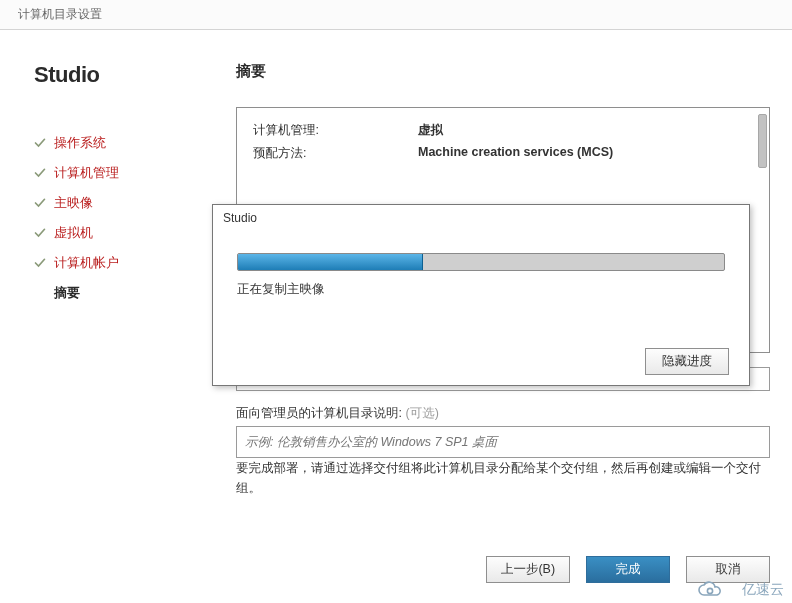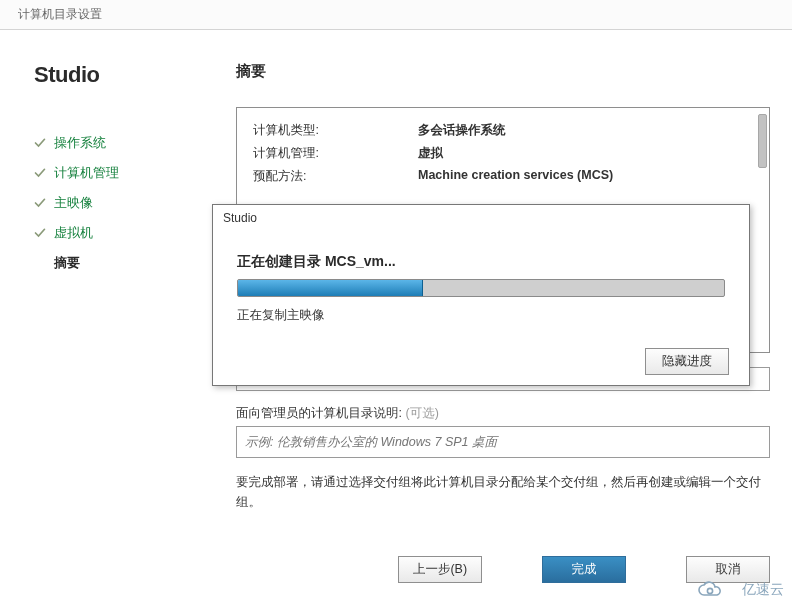--- a/index.html
+++ b/index.html
@@ -39,21 +39,21 @@
   }
   .steps { list-style: none; }
   .steps li {
     display: flex;
     align-items: center;
     gap: 8px;
     margin-bottom: 12px;
     font-size: 13px;
     color: #8a8a8a;
   }
-  .steps li.done { color: #15803d; }
+  .steps li.done { color: #b91c1c; }
   .steps li.active { color: #2b2b2b; font-weight: 700; }
   .tick {
     width: 12px; height: 12px; flex: none;
     display: inline-flex; align-items: center; justify-content: center;
   }
   .tick svg { width: 12px; height: 12px; }
   .active .tick { visibility: hidden; }
   .main {
     flex: 1;
     padding: 0 22px 0 16px;
@@ -114,21 +114,20 @@
     width: 100%;
     font-size: 12.5px;
     font-style: italic;
     color: #9a9a9a;
     background: #fff;
     height: 32px;
   }
   .helper-text {
     font-size: 12.5px;
     color: #333;
-    margin-top: 14px;
     line-height: 1.6;
   }
   .footer {
     position: absolute;
     bottom: 20px;
     right: 22px;
     left: 0;
     display: flex;
     justify-content: flex-end;
     gap: 16px;
@@ -136,21 +135,20 @@
   }
   .btn {
     border: 1px solid #8f8f8f;
     background: linear-gradient(#fdfdfd, #e9e9e9);
     color: #333;
     font-size: 12.5px;
     padding: 4px 0;
     width: 84px;
     text-align: center;
     cursor: pointer;
-    margin-left: 44px;
   }
   .btn.primary {
     background: linear-gradient(#3a8fc4, #2a6e9e);
     color: #fff;
     border: 1px solid #2f6d9b;
     font-weight: 400;
   }
   
   .dialog {
     position: absolute;
@@ -259,36 +257,40 @@
         <span>主映像</span>
       </li>
       <li class="done">
         <span class="tick">
           <svg viewBox="0 0 16 16">
               <path d="M2 8 l4 4 l8 -9" stroke="#8a9a79" stroke-width="2.2" fill="none" stroke-linecap="round"></path>
             </svg>
         </span>
         <span>虚拟机</span>
       </li>
+      <li class="done">
+        <span class="tick">
+          <svg viewBox="0 0 16 16">
+              <path d="M2 8 l4 4 l8 -9" stroke="#8a9a79" stroke-width="2.2" fill="none" stroke-linecap="round"></path>
+            </svg>
+        </span>
+        <span>计算机帐户</span>
+      </li>
       <li class="active">
         <span class="tick"></span>
         <span>摘要</span>
       </li>
     </ul>
   </div>
 
   <div class="main">
     <div class="section-title">摘要</div>
 
     <div class="summary-box">
       <div class="scroll-thumb"></div>
-      <div class="summary-row">
-        <span class="k">计算机类型:</span>
-        <span class="v">多会话操作系统</span>
-      </div>
       <div class="summary-row">
         <span class="k">计算机管理:</span>
         <span class="v">虚拟</span>
       </div>
       <div class="summary-row">
         <span class="k">预配方法:</span>
         <span class="v">Machine creation services (MCS)</span>
       </div>
     </div>
 
@@ -312,21 +314,20 @@
 <div class="footer">
   <div class="btn">上一步(B)</div>
   <div class="btn primary">完成</div>
   <div class="btn">取消</div>
 </div>
 
 <div class="dialog">
   <div class="dialog-title">Studio</div>
   <div class="dialog-sep"></div>
   <div class="dialog-body">
-    <div class="dialog-task">正在创建目录 MCS_vm...</div>
     <div class="progressbar">
       <div class="fill" id="progress-fill" style="width: 38%;"></div>
     </div>
     <div class="dialog-status">正在复制主映像</div>
   </div>
   <div class="dialog-footer">
     <div class="btn">隐藏进度</div>
   </div>
 </div>
 

